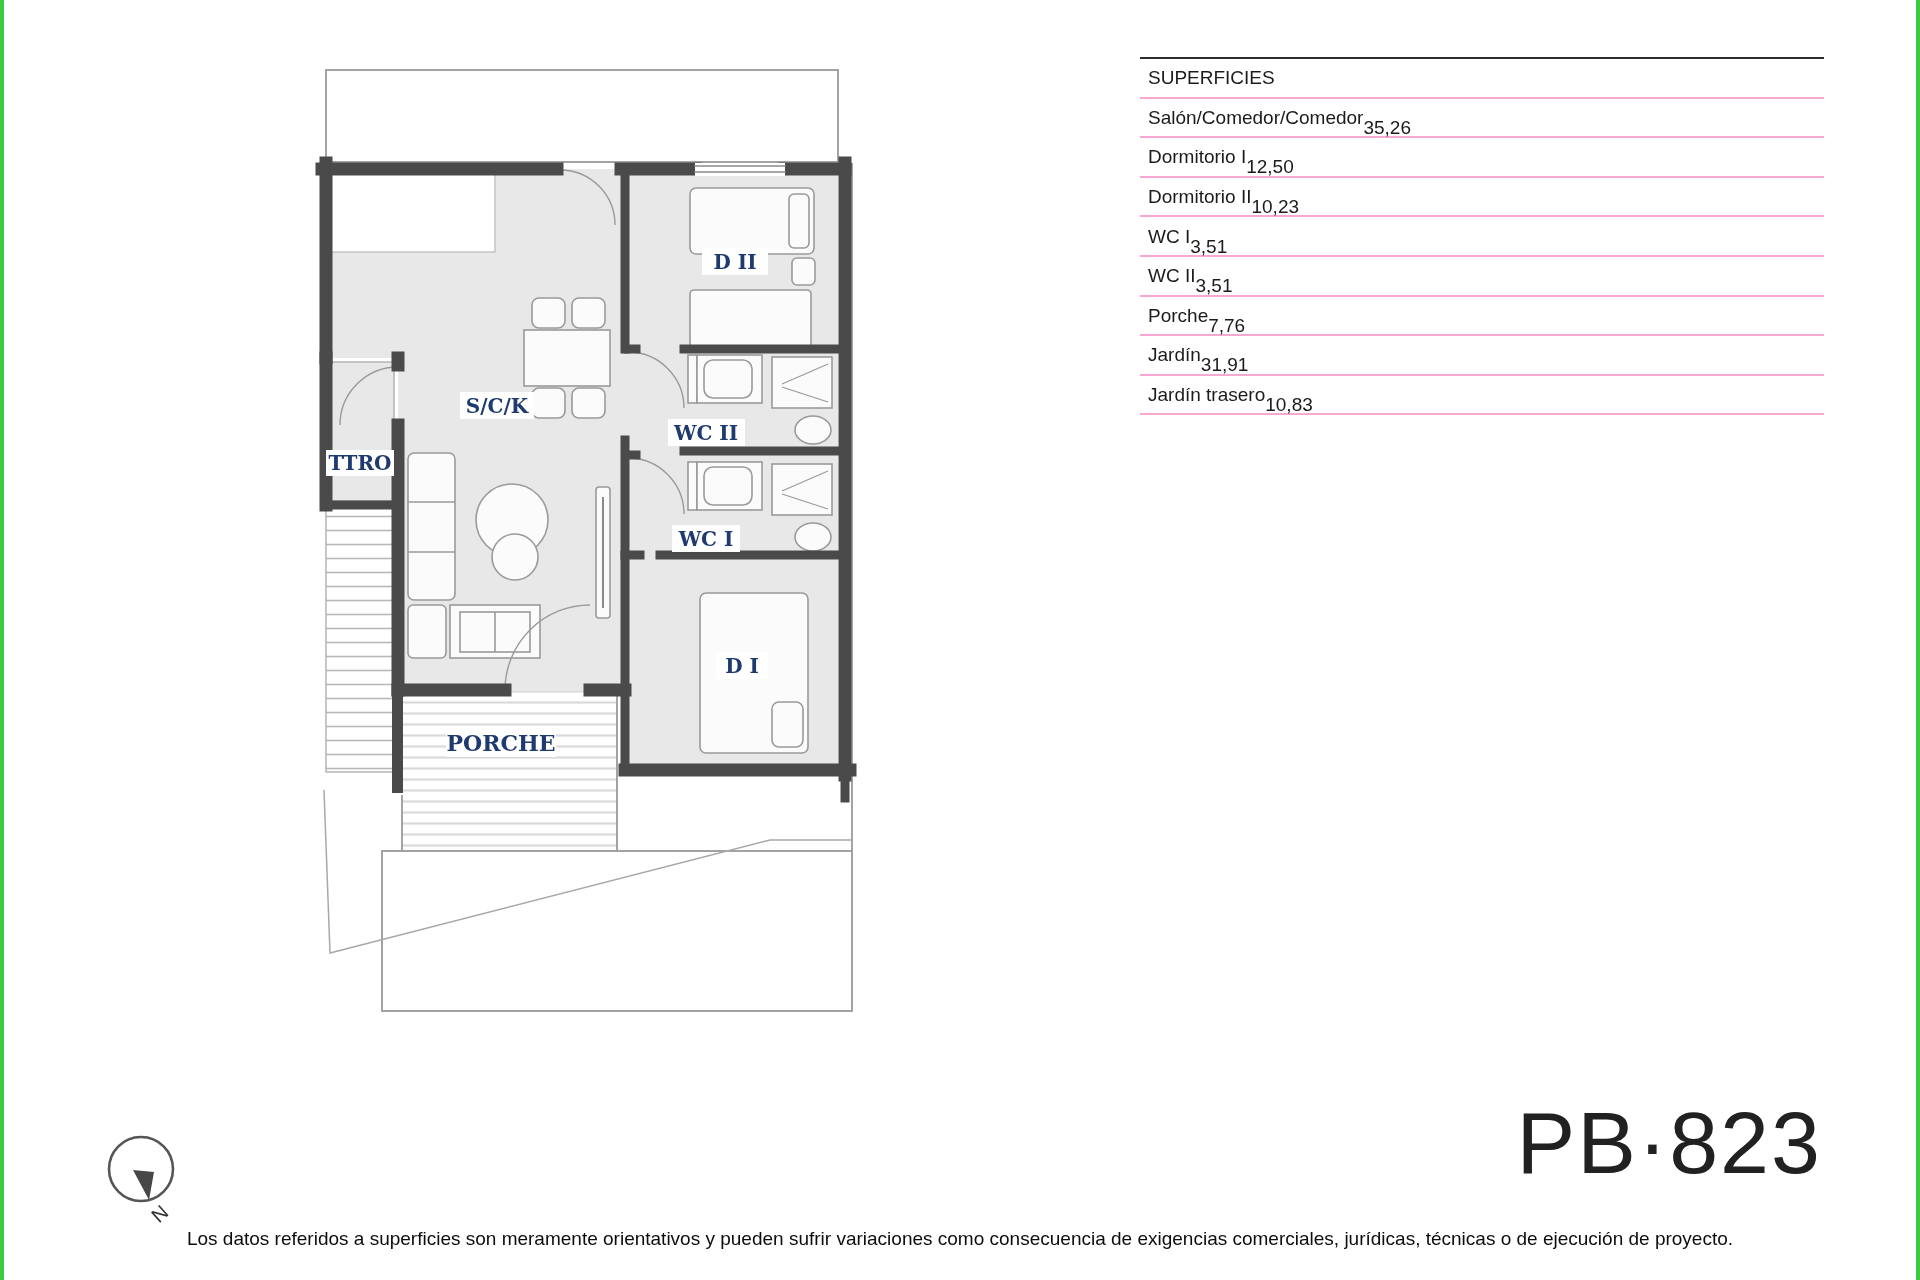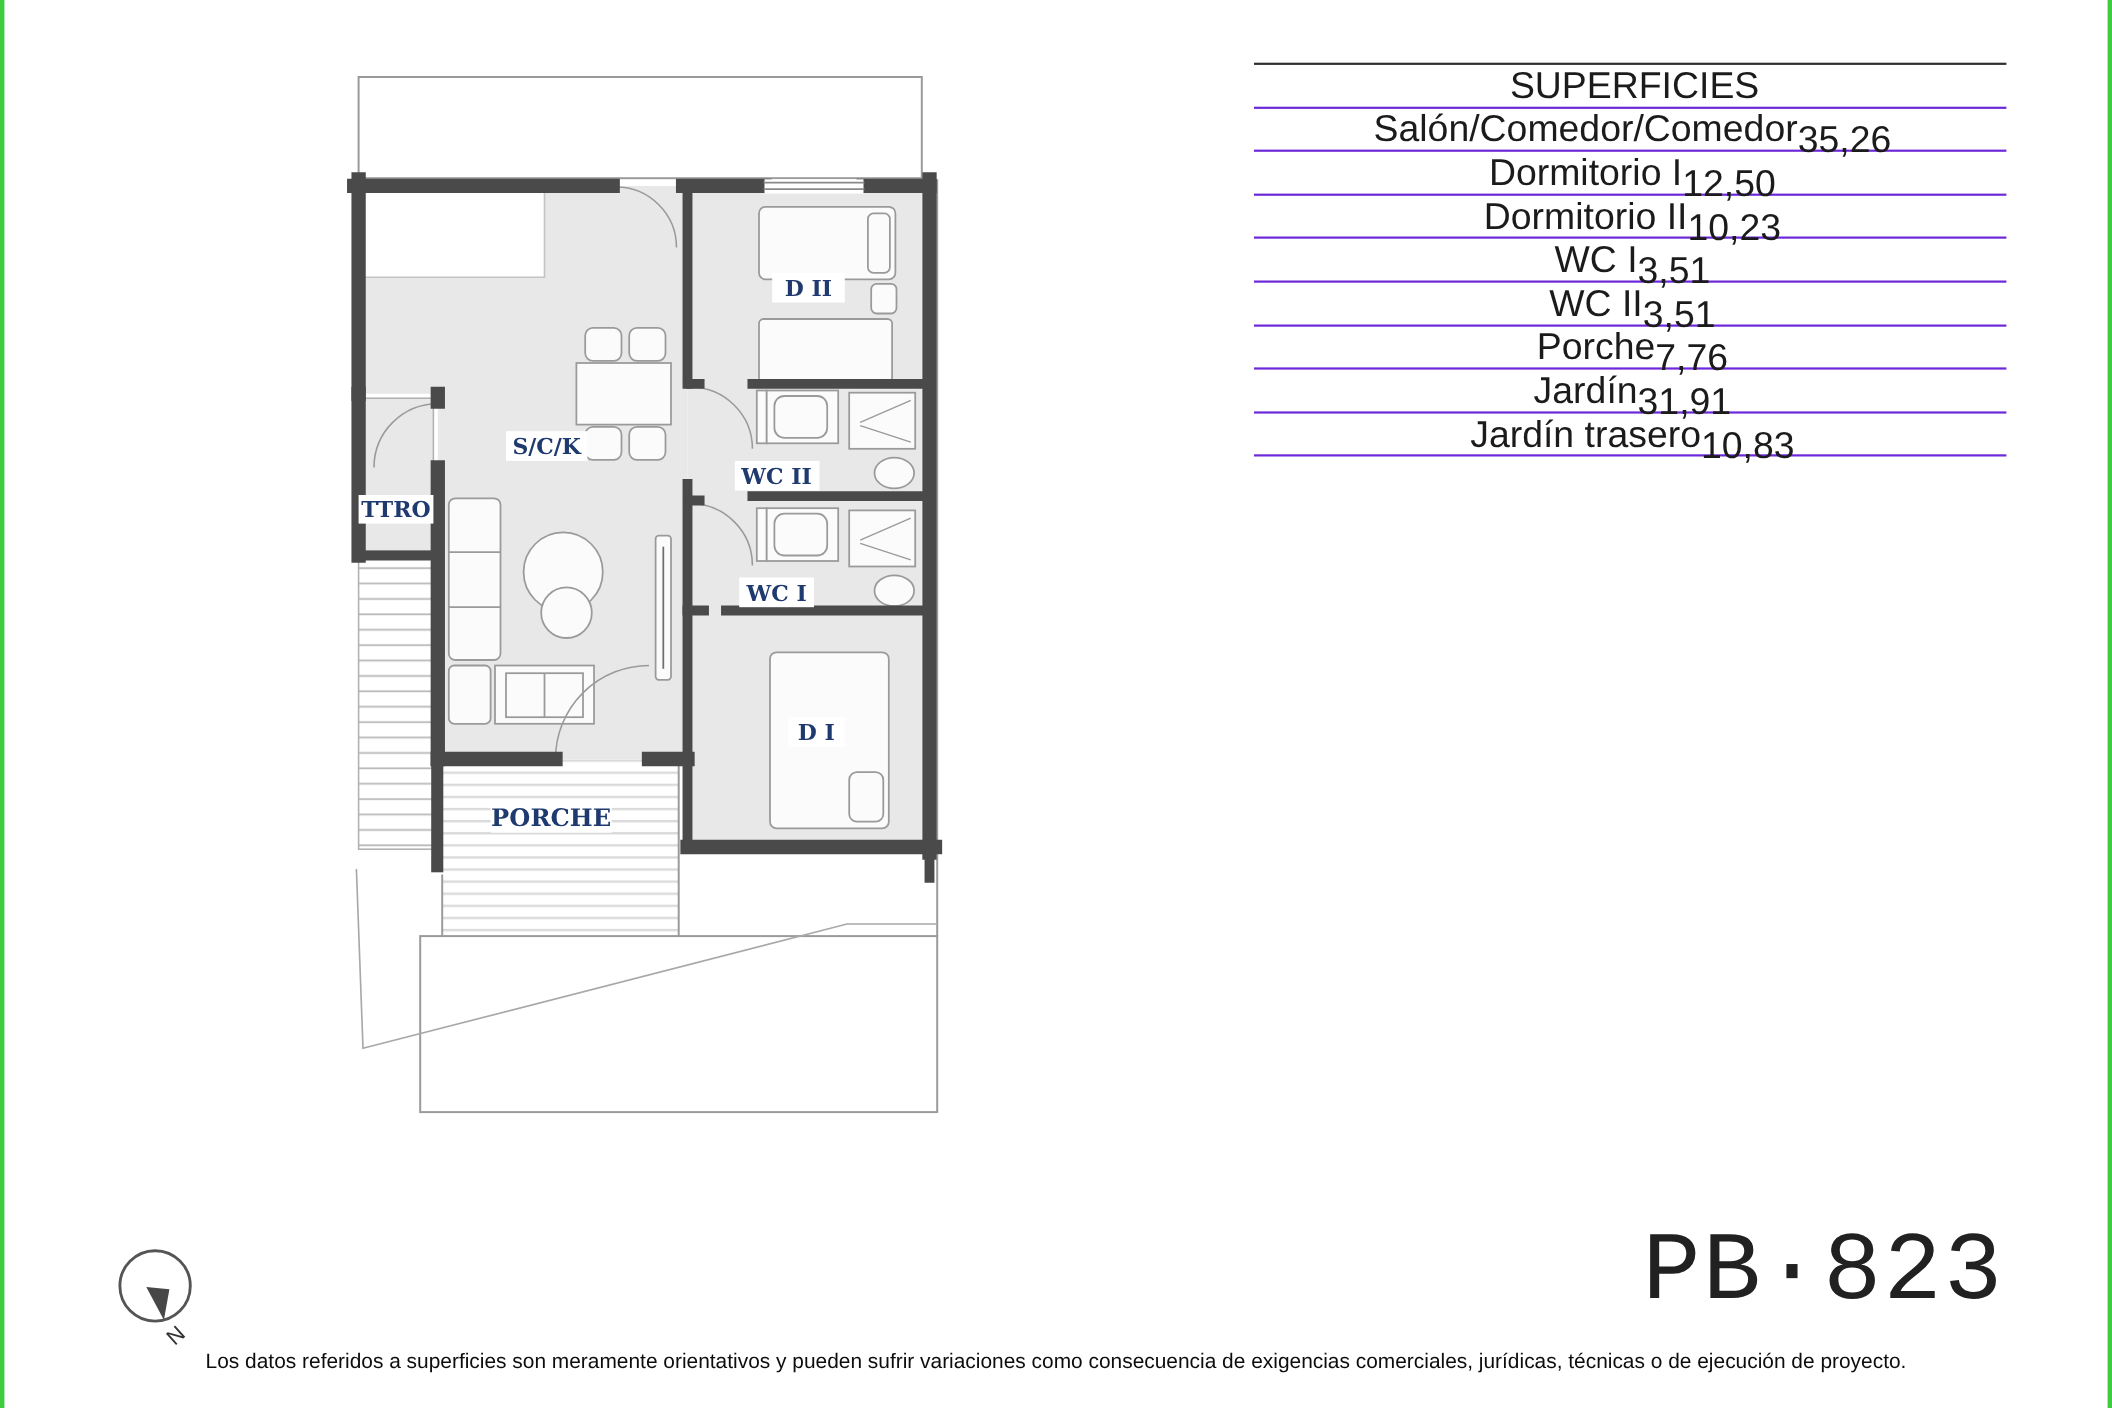--- a/index.html
+++ b/index.html
@@ -4,30 +4,30 @@
 <style>
   html,body{margin:0;padding:0;background:#fff;}
   #page{position:relative;width:1920px;height:1280px;background:#ffffff;overflow:hidden;
         font-family:"Liberation Sans",sans-serif;}
   .edge-line{position:absolute;top:0;bottom:0;width:4px;}
   #edge-left{left:0;}
   #edge-right{right:0;}
 
   
   #surfaces{position:absolute;left:1140px;top:57px;width:684px;color:#1b1b1b;}
-  .trow{display:flex;justify-content:center;align-items:center;height:37.6px;
-        border-bottom:2px solid #6d28d9;font-size:34px;line-height:1;}
+  .trow{display:flex;justify-content:flex-start;align-items:center;height:37.6px;
+        border-bottom:2px solid #f9a8d4;font-size:19px;line-height:1;}
   .trow.header{border-top:2px solid #2e2e2e;}
   .tlabel{padding-left:8px;white-space:nowrap;}
   .tvalue{padding-right:4px;white-space:nowrap;margin-top:20px;}
   .trow.total .tlabel,.trow.total .tvalue{font-weight:bold;}
 
   
-  #plan-code{position:absolute;right:98px;top:1092px;font-family:Liberation Mono, monospace;
-             font-size:88px;color:#212121;letter-spacing:2px;white-space:nowrap;margin-top:16px;}
+  #plan-code{position:absolute;right:98px;top:1092px;font-family:Liberation Sans, sans-serif;
+             font-size:88px;color:#212121;letter-spacing:2px;white-space:nowrap;}
 
   
   #disclaimer{position:absolute;left:0;right:0;top:1228px;text-align:center;
               font-size:19px;color:#0d0d0d;white-space:nowrap;}
 
   
   #plan-svg{position:absolute;left:0;top:0;}
   .plan-label{font-family:"DejaVu Serif",serif;font-weight:bold;text-anchor:middle;}
   .compass-n{font-family:"Liberation Sans",sans-serif;font-size:20px;fill:#333;}
 </style>

